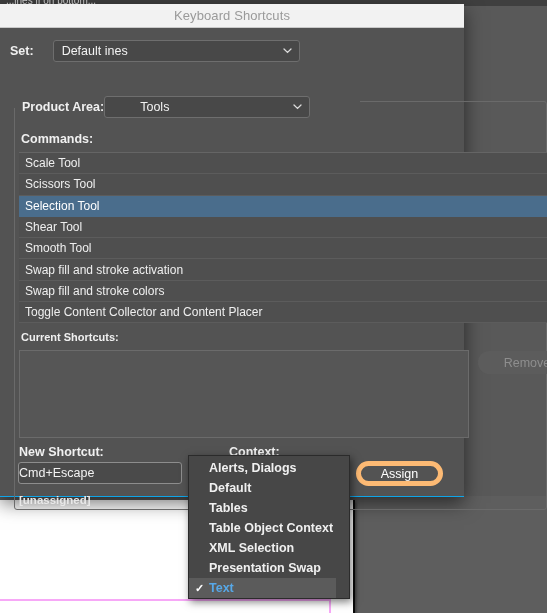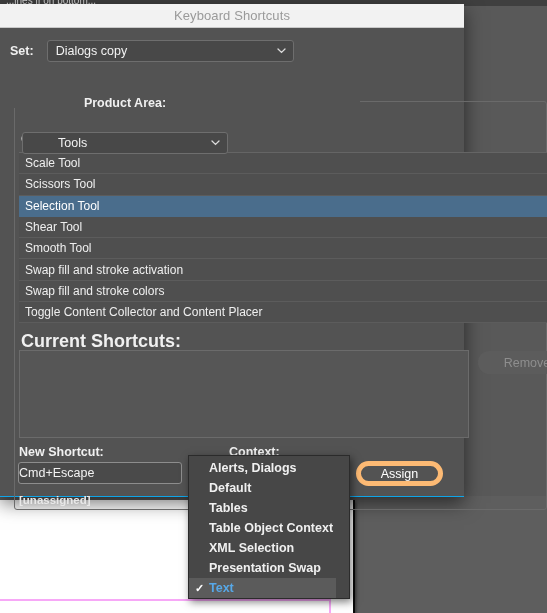--- a/index.html
+++ b/index.html
@@ -98,21 +98,21 @@
     background: #535353;
     padding: 0;
   }
 
   
   #set-row {
     position: absolute;
     left: 10px; top: 12px;
     display: flex;
     align-items: center;
-    gap: 13px;
+    gap: 19px;
   }
   .fieldlabel {
     font-size: 12.5px;
     color: #f0f0f0;
     font-weight: bold;
     white-space: nowrap;
   }
 
   .dropdown {
     position: relative;
@@ -150,23 +150,22 @@
     left: 14px; top: 68px;
     width: 346px; height: 12px;
     background: #535353;
   }
 
   #product-area-row {
     position: absolute;
     left: 22px; top: 68px;
     display: flex;
     align-items: center;
-    gap: 22px;
+    gap: 0;
     z-index: 3;
-    flex-direction: column;
   }
   #product-area-dropdown { width: 206px; padding-left: 35px; }
 
   
   #commands-label {
     position: absolute;
     left: 21px; top: 104px;
     font-size: 12.5px;
     color: #f0f0f0;
     font-weight: bold;
@@ -195,21 +194,21 @@
   .cmd-row.selected {
     background: #4a6d8c;
     color: #ffffff;
     border-bottom-color: #4a6d8c;
   }
 
   
   #current-shortcuts-label {
     position: absolute;
     left: 21px; top: 303px;
-    font-size: 18px;
+    font-size: 11px;
     color: #f0f0f0;
     font-weight: bold;
   }
   #current-shortcuts-box {
     position: absolute;
     left: 19px; top: 322px;
     width: 450px; height: 88px;
     background: #565656;
     border: 1px solid #6b6b6b;
   }
@@ -336,21 +335,21 @@
 
   <div id="title-bar">
     <span id="title-bar-text">Keyboard Shortcuts</span>
   </div>
 
   <div id="dialog-body">
 
     <div id="set-row">
       <span class="fieldlabel">Set:</span>
       <div class="dropdown" id="set-dropdown">
-        <span>Dialogs copy</span>
+        <span>Default ines</span>
         <span class="chev">
           <svg width="9" height="9" viewBox="0 0 9 9">
               <path d="M1 3 L4.5 6.4 L8 3" stroke="#dcdcdc" stroke-width="1.3" fill="none" stroke-linecap="round"></path>
             </svg>
         </span>
       </div>
     </div>
 
     <div id="group-box"></div>
     <div id="group-box-notch"></div>

